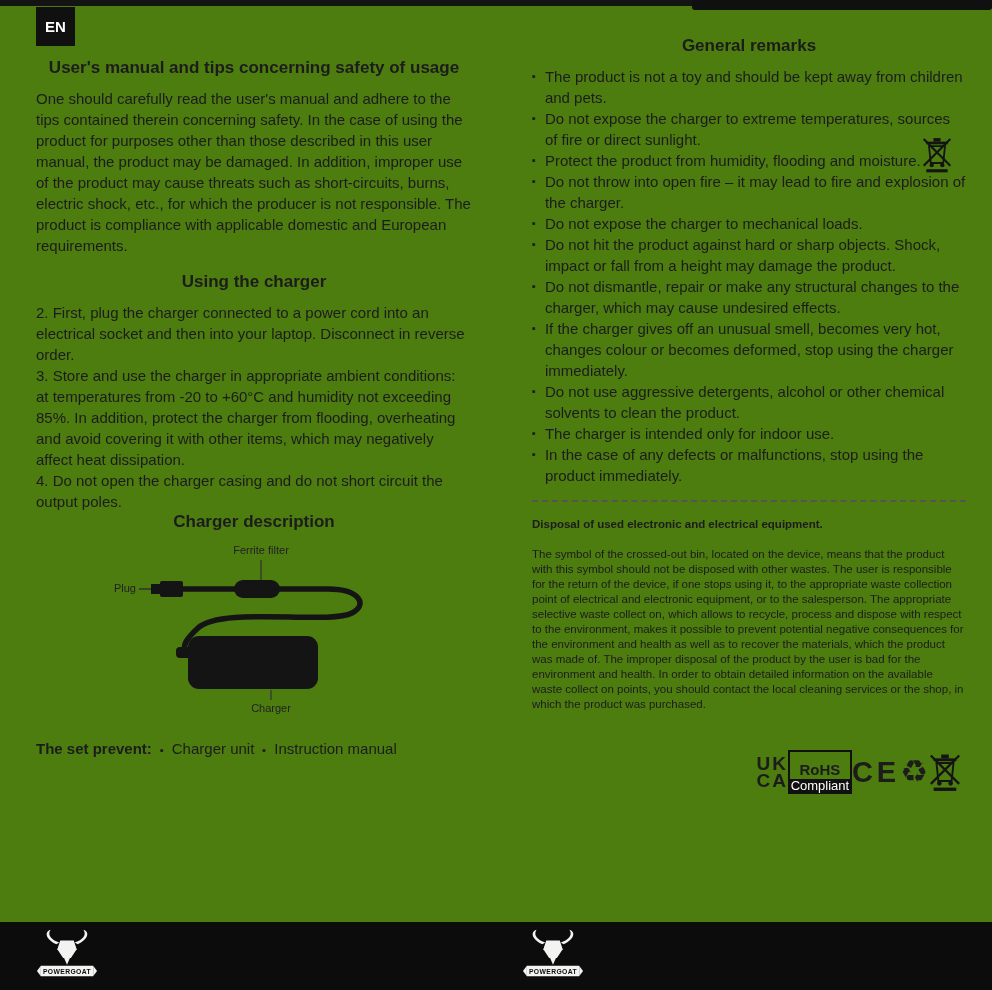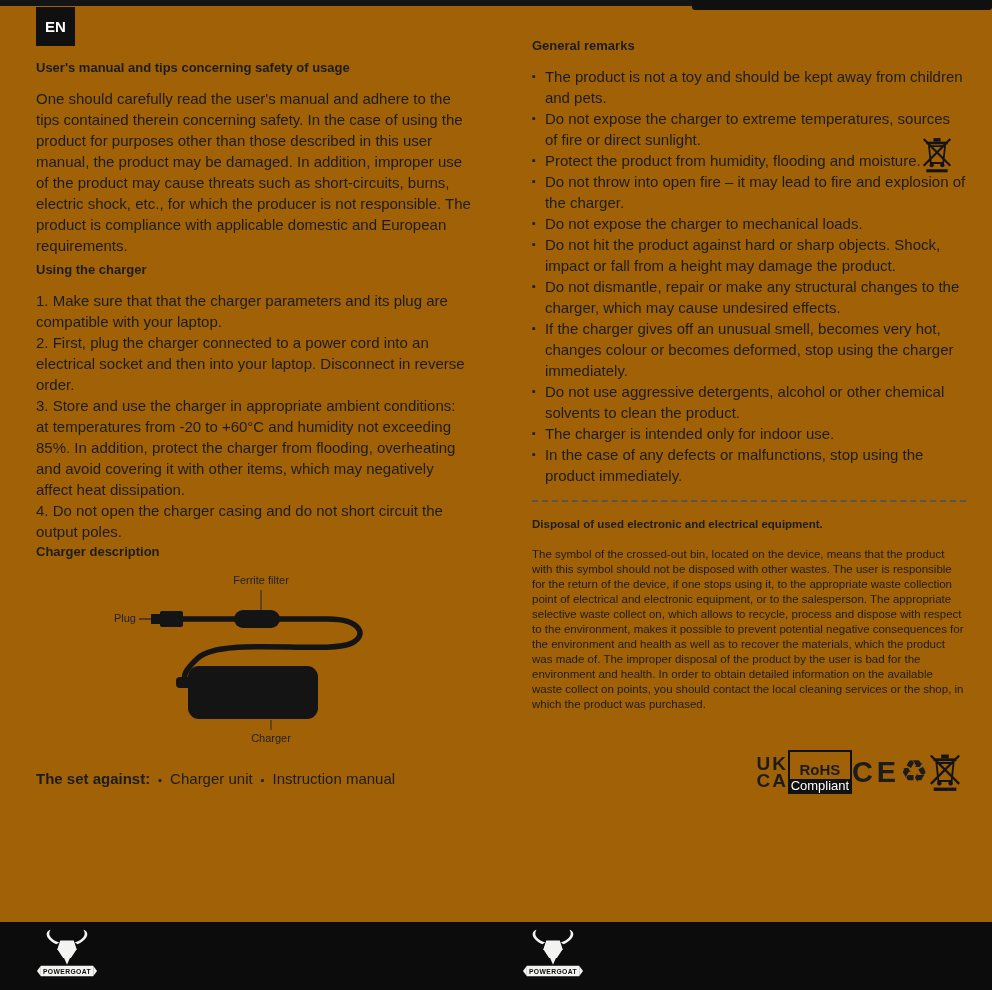--- a/index.html
+++ b/index.html
@@ -1,32 +1,32 @@
 <!DOCTYPE html>
 <html><head>
 <meta charset="utf-8">
 <style>
   * { box-sizing: border-box; margin: 0; padding: 0; }
   html,body { width: 992px; height: 990px; }
   body { font-family: "Liberation Sans", sans-serif; background:#e9e9e7; }
-  .page { position: relative; width: 992px; height: 990px; background:#a16207; color:#1c1c1c; overflow:hidden; }
+  .page { position: relative; width: 992px; height: 990px; background:#4d7c0f; color:#1c1c1c; overflow:hidden; }
 
   .top-strip { position:absolute; left:0; top:0; width:992px; height:6px; background:#141414; }
   .top-smudge { position:absolute; right:0; top:0; width:300px; height:10px; background:#101010; border-radius:0 0 3px 3px; }
 
   .en-badge { position:absolute; left:36px; top:7px; width:39px; height:39px; background:#101010;
               color:#fff; font-weight:bold; font-size:15px; display:flex; align-items:center; justify-content:center; }
 
   .col { position:absolute; font-size:15px; line-height:21px; }
   .col-left  { left:36px;  top:58px; width:436px; }
   .col-right { left:532px; top:36px; width:434px; }
 
-  h2.sec { font-size:13px; font-weight:bold; line-height:20px; margin:0 0 10px 0; }
+  h2.sec { font-size:17px; font-weight:bold; line-height:20px; margin:0 0 10px 0;text-align:center; }
   .mt { margin-top:14px; }
-  p.body { margin:0 0 4px 0; }
+  p.body { margin:0 0 16px 0; }
   .steps p { margin:0; }
 
   ul.remarks { list-style:none; margin:0; padding:0; }
   ul.remarks li { display:flex; gap:9px; align-items:flex-start; }
   ul.remarks .sq { font-size:11px; line-height:21px; flex:0 0 auto; }
 
   .divider { border:none; border-top:2px dashed #555; margin:14px 0 12px 0; }
 
   .small-title { font-size:11.5px; font-weight:bold; margin-bottom:12px; }
   .small-body  { font-size:11.5px; line-height:15px; }
@@ -71,21 +71,20 @@
   <div class="en-badge">
     <span>EN</span>
   </div>
 
   <div class="col col-left">
     <h2 class="sec">User's manual and tips concerning safety of usage</h2>
     <p class="body">One should carefully read the user's manual and adhere to the tips contained therein concerning safety. In the case of using the product for purposes other than those described in this user manual, the product may be damaged. In addition, improper use of the product may cause threats such as short-circuits, burns, electric shock, etc., for which the producer is not responsible. The product is compliance with applicable domestic and European requirements.</p>
 
     <h2 class="sec mt">Using the charger</h2>
     <div class="steps">
-      <p>1. Make sure that that the charger parameters and its plug are compatible with your laptop.</p>
       <p>2. First, plug the charger connected to a power cord into an electrical socket and then into your laptop. Disconnect in reverse order.</p>
       <p>3. Store and use the charger in appropriate ambient conditions: at temperatures from -20 to +60°C and humidity not exceeding 85%. In addition, protect the charger from flooding, overheating and avoid covering it with other items, which may negatively affect heat dissipation.</p>
       <p>4. Do not open the charger casing and do not short circuit the output poles.</p>
     </div>
 
     <h2 class="sec mt">Charger description</h2>
 
     <div class="diagram">
       <svg width="440" height="178" viewBox="0 0 440 178">
 
@@ -103,21 +102,21 @@
         <rect x="140" y="105" width="16" height="11" rx="4" fill="#141414"></rect>
 
         <rect x="152" y="94" width="130" height="53" rx="11" fill="#141414"></rect>
       </svg>
       <span class="dlabel ferrite">Ferrite filter</span>
       <span class="dlabel plug">Plug</span>
       <span class="dlabel charger">Charger</span>
     </div>
 
     <div class="set-line">
-      <span class="lbl">The set against:</span>
+      <span class="lbl">The set prevent:</span>
       <span class="sq">▪</span>
       <span>Charger unit</span>
       <span class="sq">▪</span>
       <span>Instruction manual</span>
     </div>
   </div>
 
   <div class="col col-right">
     <h2 class="sec">General remarks</h2>
 

